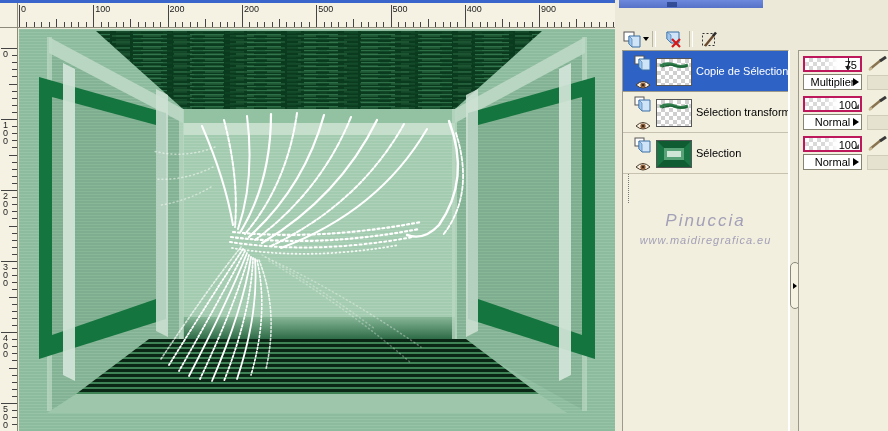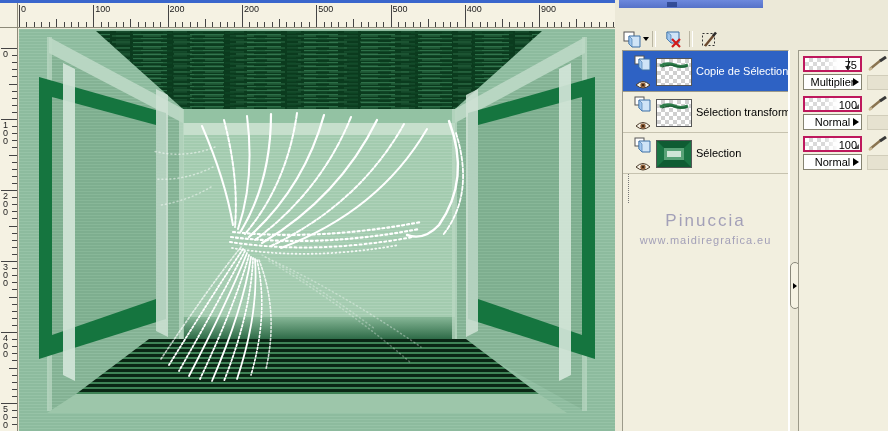--- a/index.html
+++ b/index.html
@@ -52,21 +52,21 @@
   .pages-icon{position:absolute;left:11px;top:4px;width:18px;height:16px;}
   .eye-icon{position:absolute;left:12px;top:25px;width:16px;height:10px;}
   .thumb{position:absolute;left:33px;top:7px;width:34px;height:26px;border:1px solid #555;background:#fff;}
   .thumb.checker{background-image:
       linear-gradient(45deg,#cfcfcf 25%,transparent 25%,transparent 75%,#cfcfcf 75%),
       linear-gradient(45deg,#cfcfcf 25%,transparent 25%,transparent 75%,#cfcfcf 75%);
       background-size:8px 8px;background-position:0 0,4px 4px;}
   .thumb svg{position:absolute;left:0;top:0;}
   .lname{position:absolute;left:73px;top:0;right:0;height:100%;display:flex;align-items:center;
     font-size:11px;white-space:nowrap;overflow:hidden;}
-  #watermark{position:absolute;left:0;top:160px;width:100%;text-align:center;color:#a3a0b8;}
+  #watermark{position:absolute;left:0;top:160px;width:100%;text-align:center;color:#a3a0b8;font-style:italic;}
   #wm1{font-size:17px;letter-spacing:2px;}
   #wm2{font-size:11px;letter-spacing:1px;margin-top:3px;}
 
   #splitter{position:absolute;left:170px;top:0;width:9px;bottom:0;background:var(--beige,#ece9d8);
     border-left:1px solid #fff;}
   #sphandle{position:absolute;left:0px;top:212px;width:8px;height:45px;background:#f6f3e3;
     border:1px solid #8a887a;border-radius:5px;display:flex;align-items:center;justify-content:center;}
   #sphandle .arr{width:0;height:0;border-top:3px solid transparent;border-bottom:3px solid transparent;
     border-left:4px solid #000;}
 

